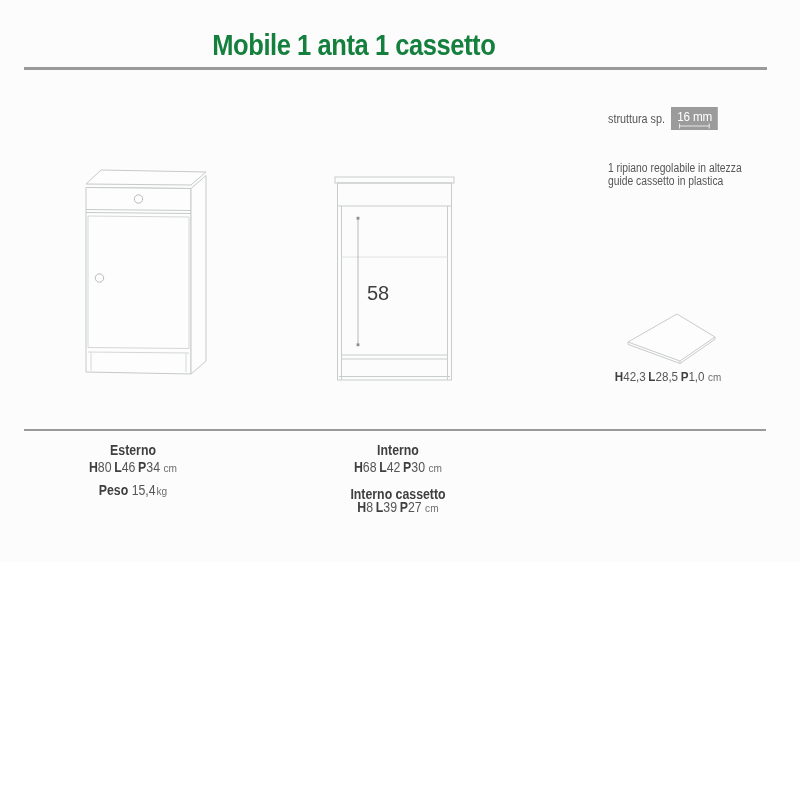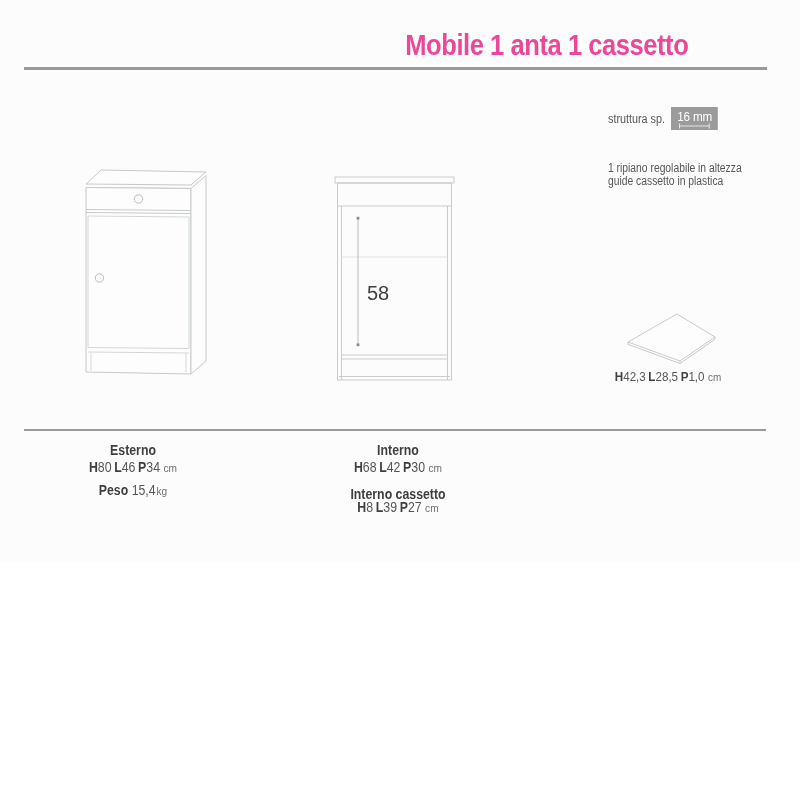--- a/index.html
+++ b/index.html
@@ -1,22 +1,22 @@
 <!DOCTYPE html>
 <html><head>
 <meta charset="utf-8">
 <style>
   * { margin:0; padding:0; box-sizing:border-box; }
   html, body { width:800px; height:800px; background:#ffffff; }
   body { font-family:"Liberation Sans","DejaVu Sans",sans-serif; color:#565656; position:relative; }
   .page { position:absolute; left:0; top:0; width:800px; height:800px; overflow:hidden; }
   .sheet { position:absolute; left:0; top:0; width:800px; height:562px; background:#fcfcfc; }
 
-  .title { position:absolute; left:0; top:29px; width:708px; text-align:right;
-           font-weight:bold; font-size:29px; color:#ec4899; letter-spacing:-0.5px; }
+  .title { position:absolute; left:0; top:29px; width:708px; text-align:center;
+           font-weight:bold; font-size:29px; color:#15803d; letter-spacing:-0.5px; }
   .title > span { display:inline-block; transform:scaleX(0.88); transform-origin:center; white-space:nowrap; }
 
   .divider { position:absolute; background:#9a9a9a; }
   .d1 { left:24px; top:67px; width:743px; height:3px; }
   .d2 { left:24px; top:429px; width:742px; height:2px; }
 
   .thickness-row { position:absolute; left:608px; top:107px; height:23px;
                    display:flex; align-items:center; font-size:12px; color:#565656;
                    transform:scaleX(0.9); transform-origin:left center; white-space:nowrap; }
   .badge { margin-left:7px; width:52px; height:23px; background:#9b9b9b; color:#ffffff;

